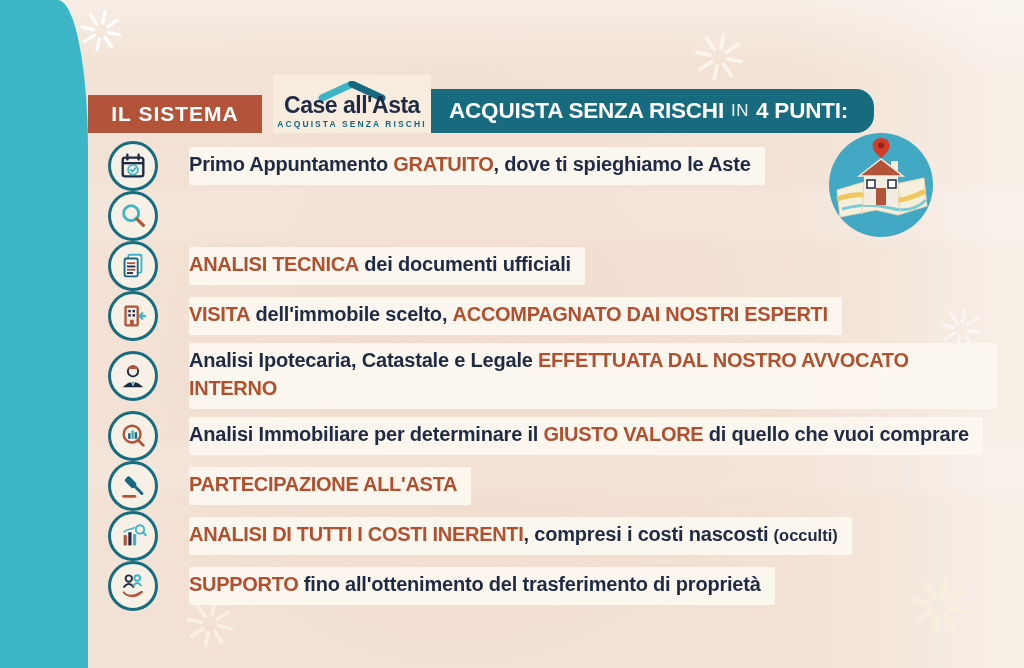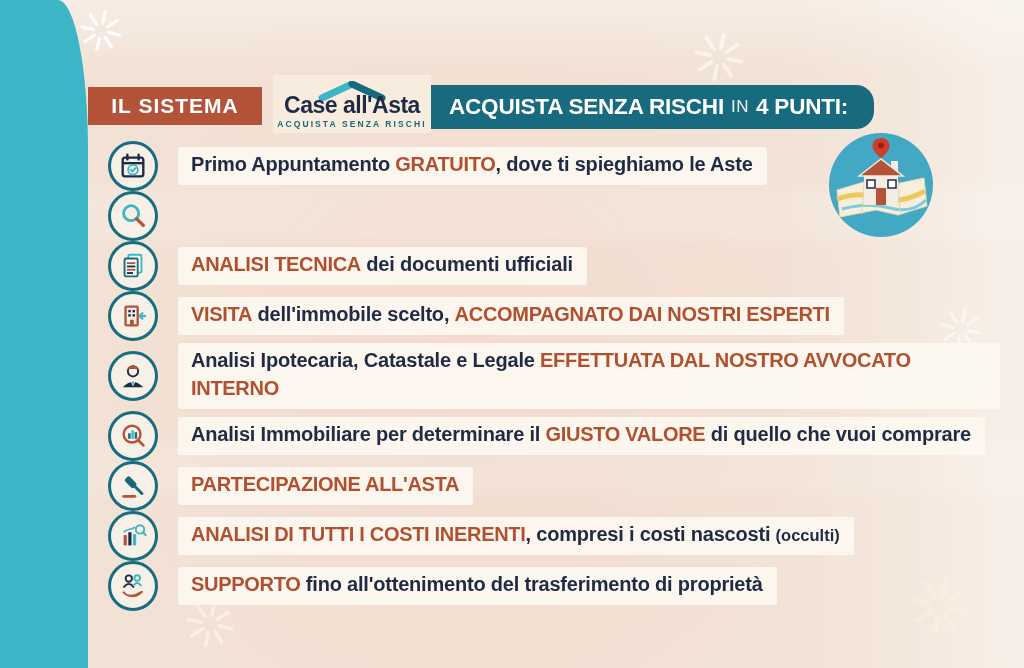--- a/index.html
+++ b/index.html
@@ -9,41 +9,41 @@
   .bg-texture{position:absolute;inset:0;z-index:0;
     background:
       linear-gradient(to bottom, rgba(255,255,255,.38), rgba(255,255,255,0) 11%),
       linear-gradient(to left, rgba(255,255,255,.42) 0 3%, rgba(255,255,255,.18) 12%, rgba(255,255,255,0) 24%),
       linear-gradient(to bottom, transparent 27%, rgba(255,255,255,.14) 29% 35%, transparent 37%),
       linear-gradient(to bottom, transparent 65%, rgba(255,255,255,.12) 67% 73%, transparent 75%),
       radial-gradient(circle at 45% 55%, rgba(244,205,195,.35), transparent 60%);}
   .left-bar{position:absolute;left:0;top:0;width:88px;height:668px;z-index:2;
     background:#3cb5c6;border-top-right-radius:30px 150px;}
   
-  .header{position:absolute;left:88px;top:75px;z-index:3;display:flex;align-items:flex-start;}
+  .header{position:absolute;left:88px;top:75px;z-index:3;display:flex;align-items:flex-end;}
   .sys-box{margin-top:12px;width:174px;height:38px;background:#b3543a;
     display:flex;align-items:center;justify-content:center;}
   .sys-box span{color:#fff;font-weight:bold;font-size:21px;letter-spacing:1px;}
   .logo-box{width:158px;height:58px;background:#f8ecdf;display:flex;flex-direction:column;
     align-items:center;justify-content:flex-end;padding-bottom:4px;box-sizing:border-box;margin-left:11px;}
   .logo-roof{margin-bottom:-7px;}
   .logo-name{color:#1f2a44;font-weight:bold;font-size:23px;letter-spacing:-0.5px;line-height:1;}
   .logo-tagline{color:#17697e;font-weight:bold;font-size:8.5px;letter-spacing:2.1px;margin-top:2px;}
   .title-box{margin-top:10px;height:44px;background:#186a7e;border-radius:0 18px 18px 0;
     display:flex;align-items:center;padding:0 26px 0 18px;}
   .t-main,.t-count{color:#fff;font-weight:bold;font-size:22.5px;letter-spacing:-0.2px;white-space:pre;}
   .t-in{color:#e8f2f4;font-weight:normal;font-size:17px;margin:0 7px;letter-spacing:.5px;}
   
   .points{position:absolute;left:108px;top:141px;z-index:2;display:flex;flex-direction:column;}
   .point-row{display:flex;align-items:center;}
   .icon-circle{flex:0 0 auto;width:44px;height:44px;border:3px solid #176d80;border-radius:50%;
     background:#f7f0e6;display:flex;align-items:center;justify-content:center;margin-right:15px;}
   .icon-circle svg{display:block;}
-  .point-text{display:inline-block;background:rgba(252,247,240,.93);padding:4px 14px 6px 13px;
-    max-width:795px;line-height:26px;border-radius:2px;margin:2px 5px;}
+  .point-text{display:inline-block;background:rgba(252,247,240,.93);padding:4px 14px 6px 0;
+    max-width:795px;line-height:26px;border-radius:2px;margin:2px 16px;}
   .seg-navy{color:#1f2a44;font-weight:bold;font-size:20px;letter-spacing:-0.2px;}
   .seg-rust{color:#b0502f;font-weight:bold;font-size:20px;letter-spacing:-0.3px;}
   .seg-navy-small{color:#1f2a44;font-weight:bold;font-size:16.5px;}
   
   .illus{position:absolute;left:828px;top:132px;width:106px;height:106px;z-index:3;}
   .sparkle{position:absolute;z-index:1;}
 </style>
 </head>
 <body>
 

